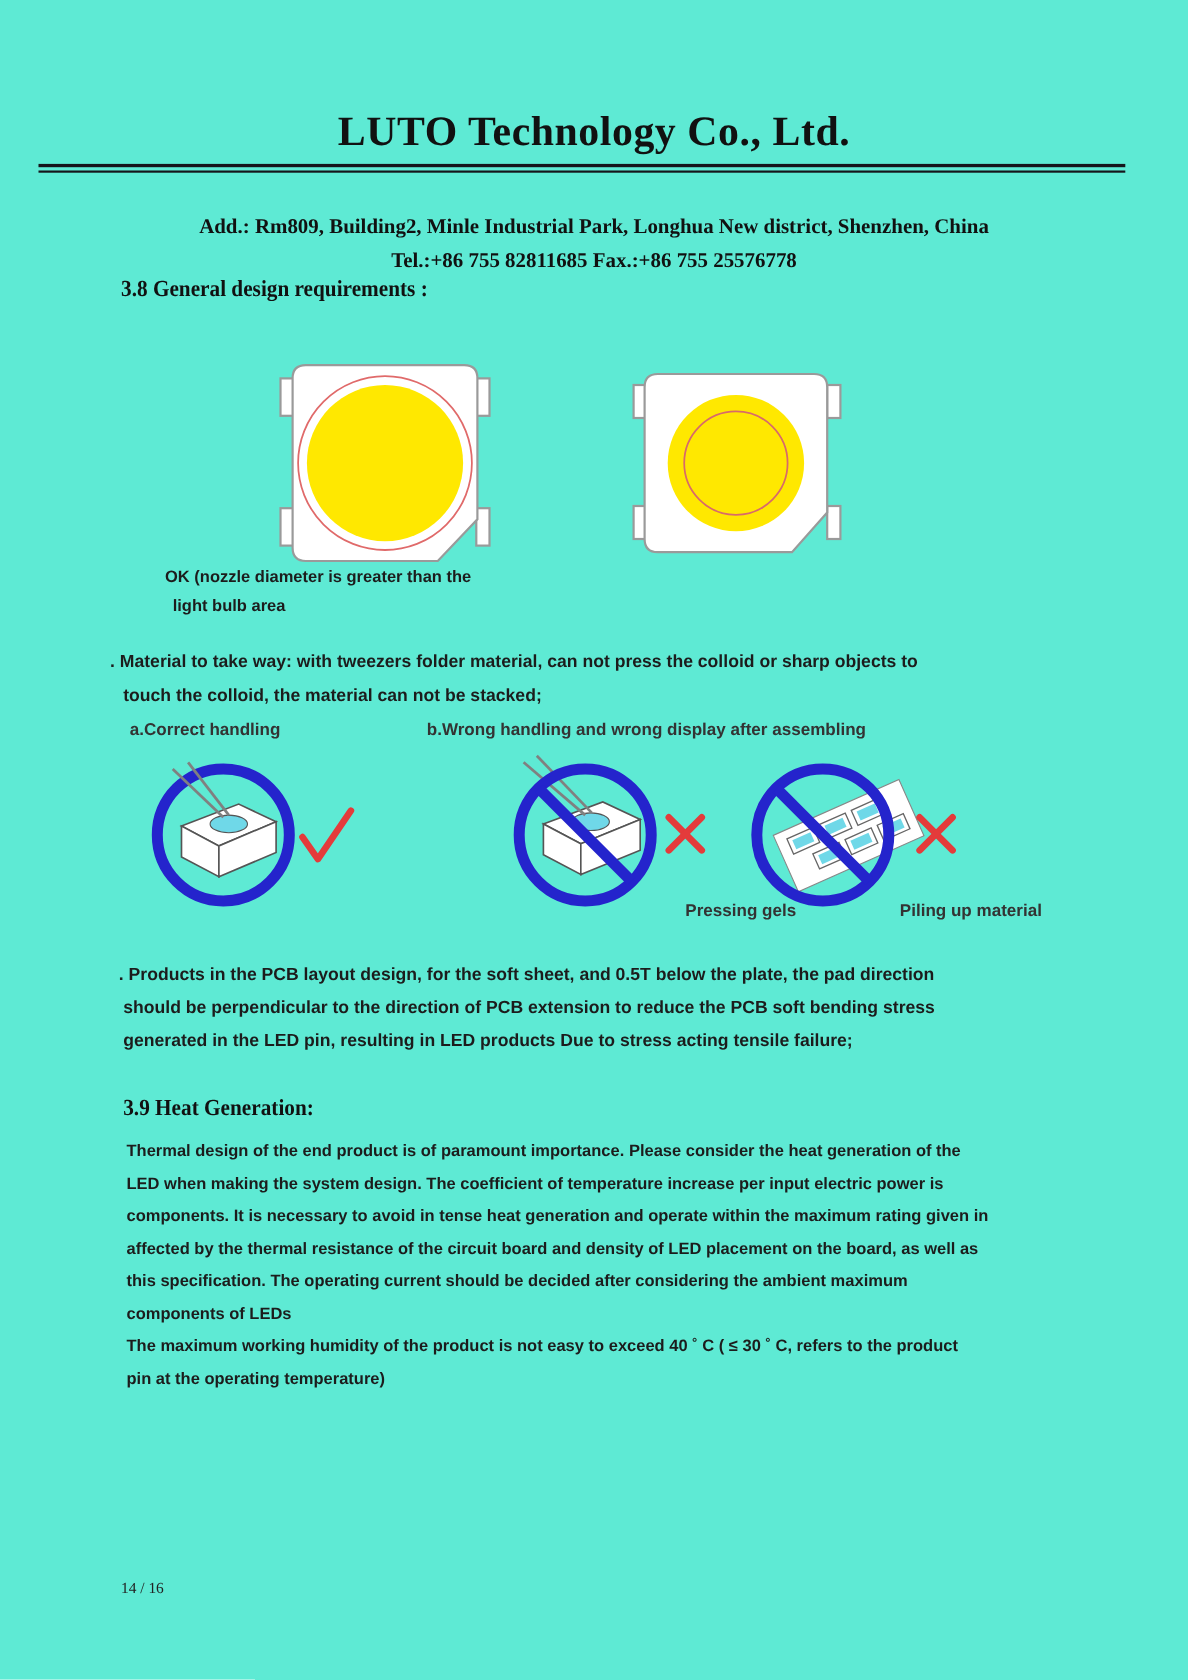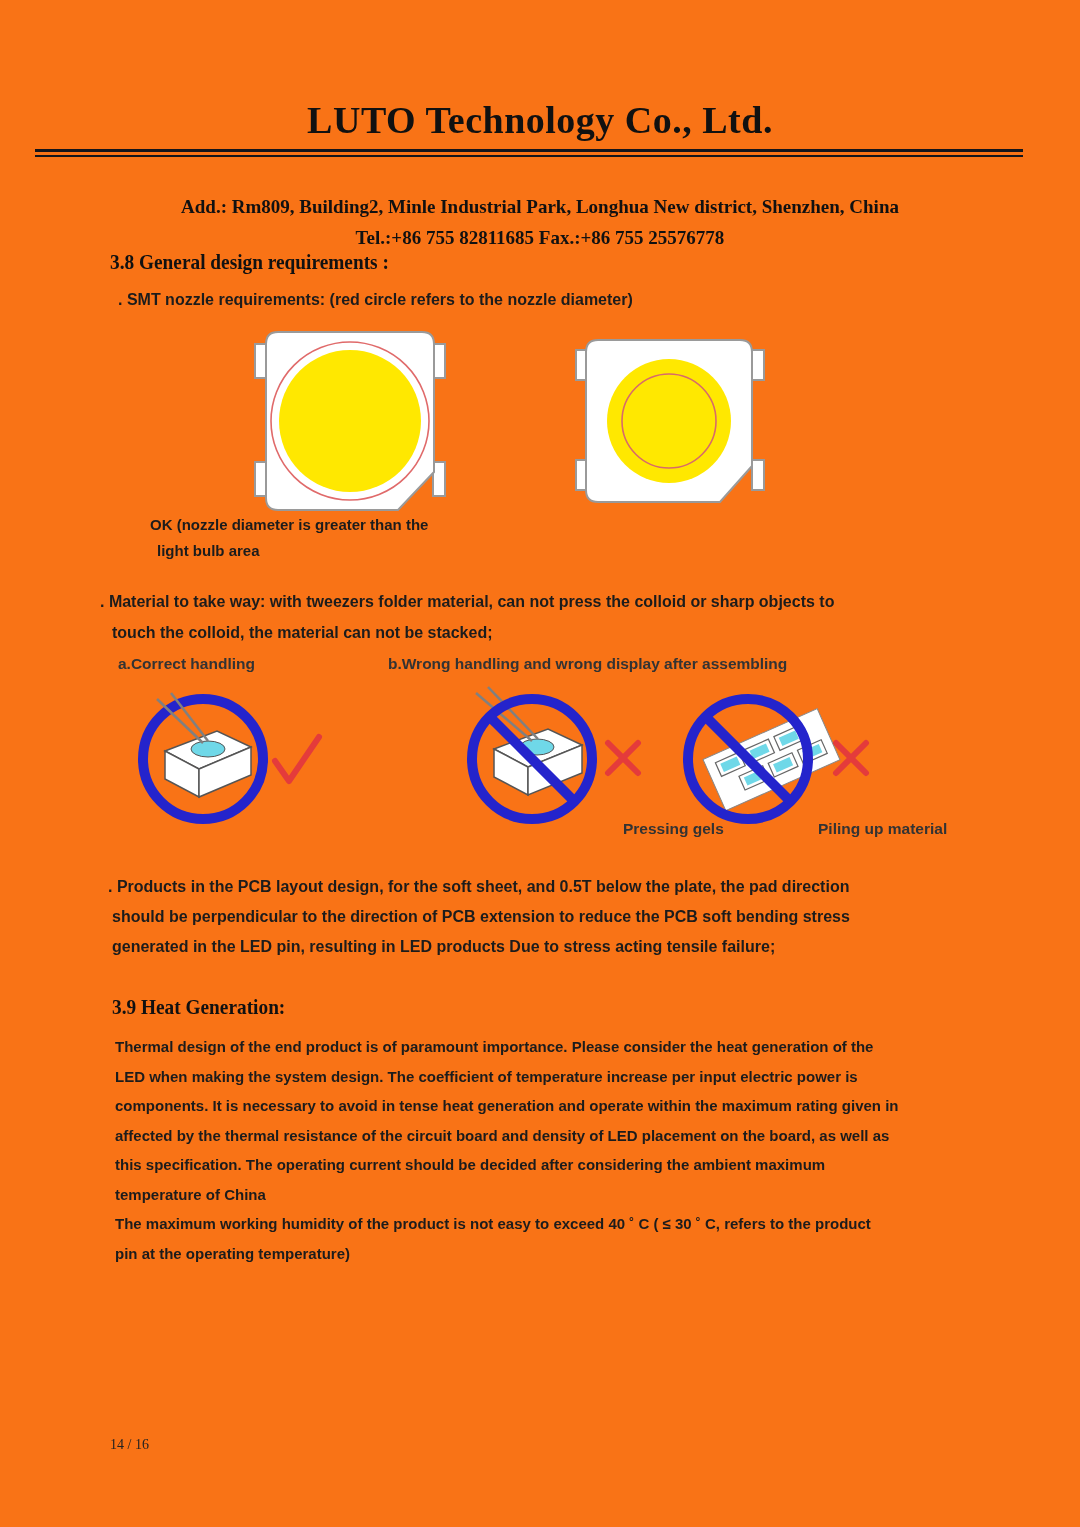--- a/index.html
+++ b/index.html
@@ -1,16 +1,16 @@
 <!DOCTYPE html>
 <html><head>
 <meta charset="utf-8">
 <style>
   html,body{margin:0;padding:0;background:#ffffff;}
-  .page{position:relative;width:1080px;height:1527px;background:#f97316;color:#1a1a1a;
+  .page{position:relative;width:1080px;height:1527px;background:#5eead4;color:#1a1a1a;
         font-family:"Liberation Sans",sans-serif;overflow:hidden;}
   .abs{position:absolute;}
   .serif{font-family:"Liberation Serif",serif;}
   .center{width:100%;text-align:center;}
   .company{font-size:38px;font-weight:bold;letter-spacing:.5px;color:#111;}
   .hdr-rule{border-top:3px solid #15151b;height:3px;border-bottom:2px solid #15151b;}
   .addr{font-size:19px;font-weight:bold;color:#111;margin-top:32px;}
   .sec-title{font-family:"Liberation Serif",serif;font-size:21px;font-weight:bold;
              transform:scaleX(.92);transform-origin:left;white-space:nowrap;color:#111;}
   .b16{font-size:16px;font-weight:bold;color:#1c1c1c;}
@@ -30,21 +30,20 @@
 <body>
 
 <div class="page">
 
   <div class="abs center company serif" style="top:98px;">LUTO Technology Co., Ltd.</div>
   <div class="abs hdr-rule" style="top:149px;left:35px;width:988px;"></div>
   <div class="abs center addr serif" style="top:164px;">Add.: Rm809, Building2, Minle Industrial Park, Longhua New district,  Shenzhen, China</div>
   <div class="abs center addr serif" style="top:195px;">Tel.:+86 755 82811685     Fax.:+86 755 25576778</div>
 
   <div class="abs sec-title" style="top:250px;left:110px;">3.8 General design requirements :</div>
-  <div class="abs b16" style="top:291px;left:118px;">. SMT nozzle requirements: (red circle refers to the nozzle diameter)</div>
 
   <svg class="abs" style="top:326px;left:252px;" width="196" height="190" viewBox="0 0 196 190">
     <g fill="#ffffff" stroke="#9a9a9a" stroke-width="2">
       <rect x="3" y="18" width="12" height="34"></rect>
       <rect x="3" y="136" width="12" height="34"></rect>
       <rect x="181" y="18" width="12" height="34"></rect>
       <rect x="181" y="136" width="12" height="34"></rect>
     </g>
     <path d="M26 6 L170 6 Q182 6 182 18 L182 146 L146 184 L26 184 Q14 184 14 172 L14 18 Q14 6 26 6 Z" fill="#ffffff" stroke="#9a9a9a" stroke-width="2"></path>
     <circle cx="98" cy="95" r="71" fill="#ffe800"></circle>
@@ -151,21 +150,21 @@
     <div style="padding-left:4px;">generated in the LED pin, resulting in LED products Due to stress acting tensile failure;</div>
   </div>
 
   <div class="abs sec-title" style="top:995px;left:112px;">3.9 Heat Generation:</div>
   <div class="abs b15 lh29" style="top:1032px;left:115px;width:880px;">
     <div>Thermal design of the end product is of paramount importance. Please consider the heat generation of the</div>
     <div>LED when making the system design. The coefficient of temperature increase per input electric power is</div>
     <div>components. It is necessary to avoid in tense heat generation and operate within the maximum rating given in</div>
     <div>affected by the thermal resistance of the circuit board and density of LED placement on the board, as well as</div>
     <div>this specification. The operating current should be decided after considering the ambient maximum</div>
-    <div>temperature of China</div>
+    <div>components of LEDs</div>
     <div>The maximum working humidity of the product is not easy to exceed 40 ˚ C ( ≤ 30 ˚ C, refers to the product</div>
     <div>pin at the operating temperature)</div>
   </div>
 
   <div class="abs footer-page" style="top:1437px;left:110px;">14 / 16</div>
   <div class="abs footer-doc" style="top:1499px;right:108px;margin-top:44px;">Document No.: SPC / SK68XX MINI  Rev. No.: 01</div>
 
 </div>
 
 </body></html>

